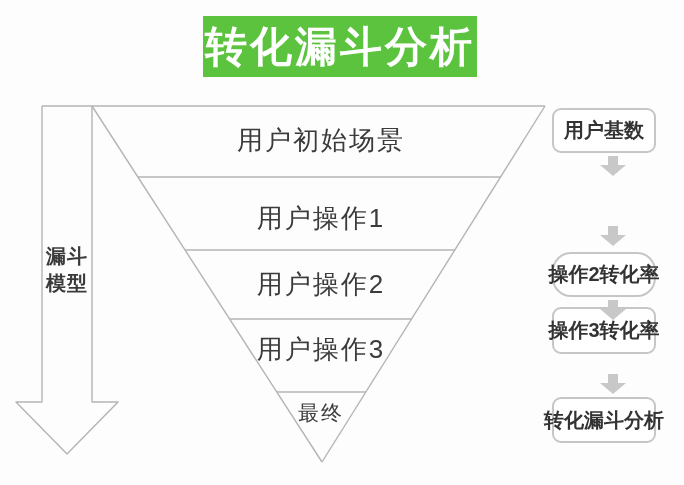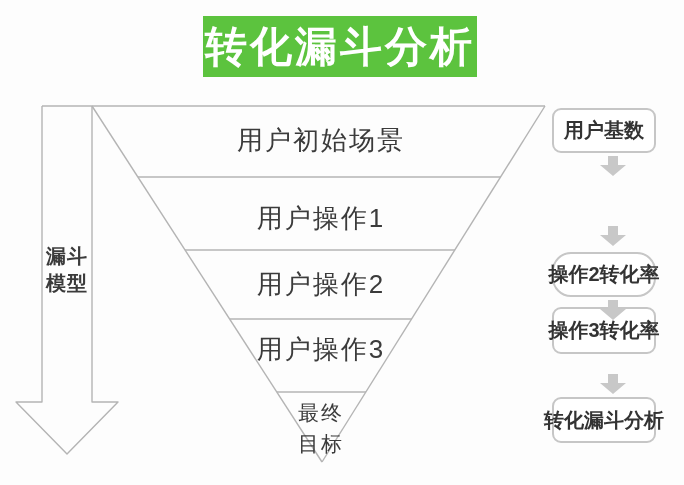--- a/index.html
+++ b/index.html
@@ -58,21 +58,20 @@
   <div class="model-label">
     <div>漏斗</div>
     <div>模型</div>
   </div>
 
   <div class="funnel-label" style="top:126px;">用户初始场景</div>
   <div class="funnel-label" style="top:204px;">用户操作1</div>
   <div class="funnel-label" style="top:270px;">用户操作2</div>
   <div class="funnel-label" style="top:335px;">用户操作3</div>
   <div class="funnel-label tip" style="top:401px;">最终</div>
-  <div class="funnel-label tip" style="top:432px;">目标</div>
 
   <div class="metric-box" style="top:108px;height:45px;">
     <span>用户基数</span>
   </div>
   <div class="metric-box" style="top:252px;height:45px;border-radius:19px;">
     <span>操作2转化率</span>
   </div>
   <div class="metric-box" style="top:307px;height:47px;">
     <span>操作3转化率</span>
   </div>

